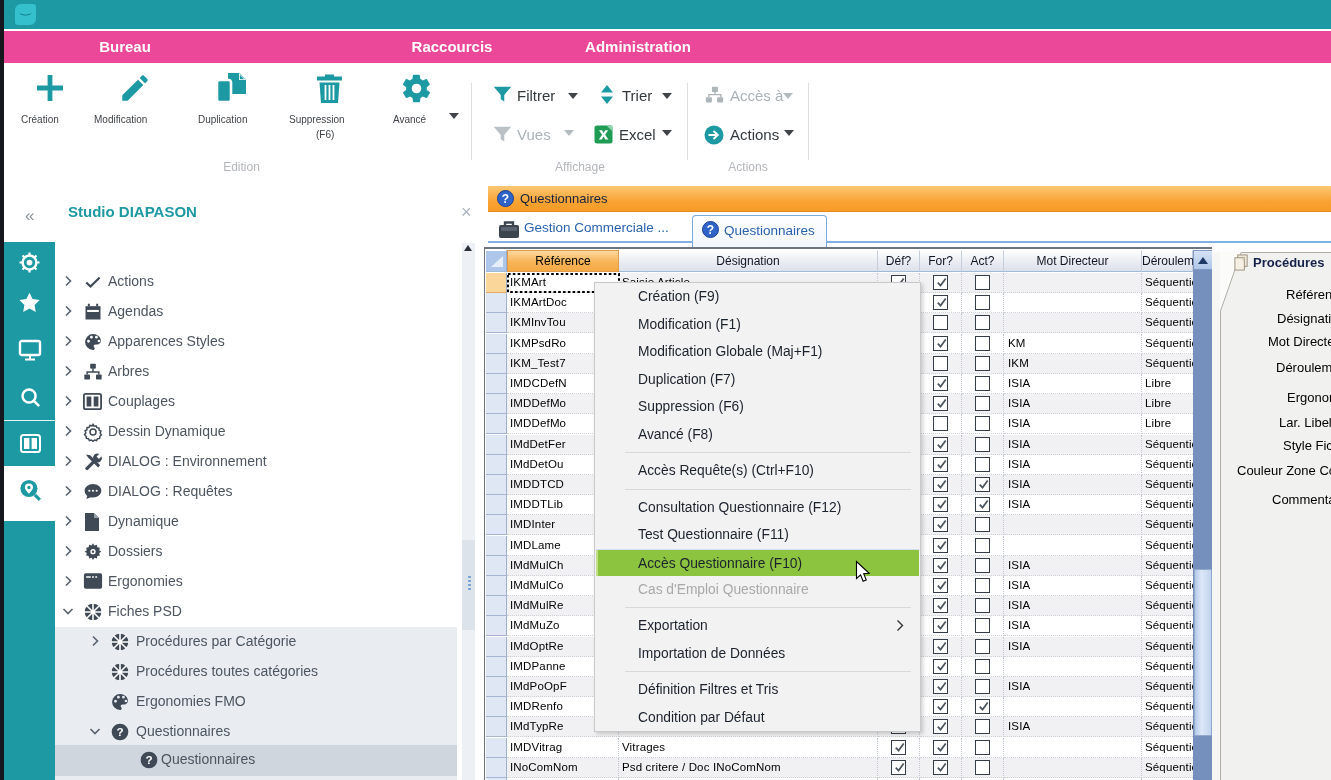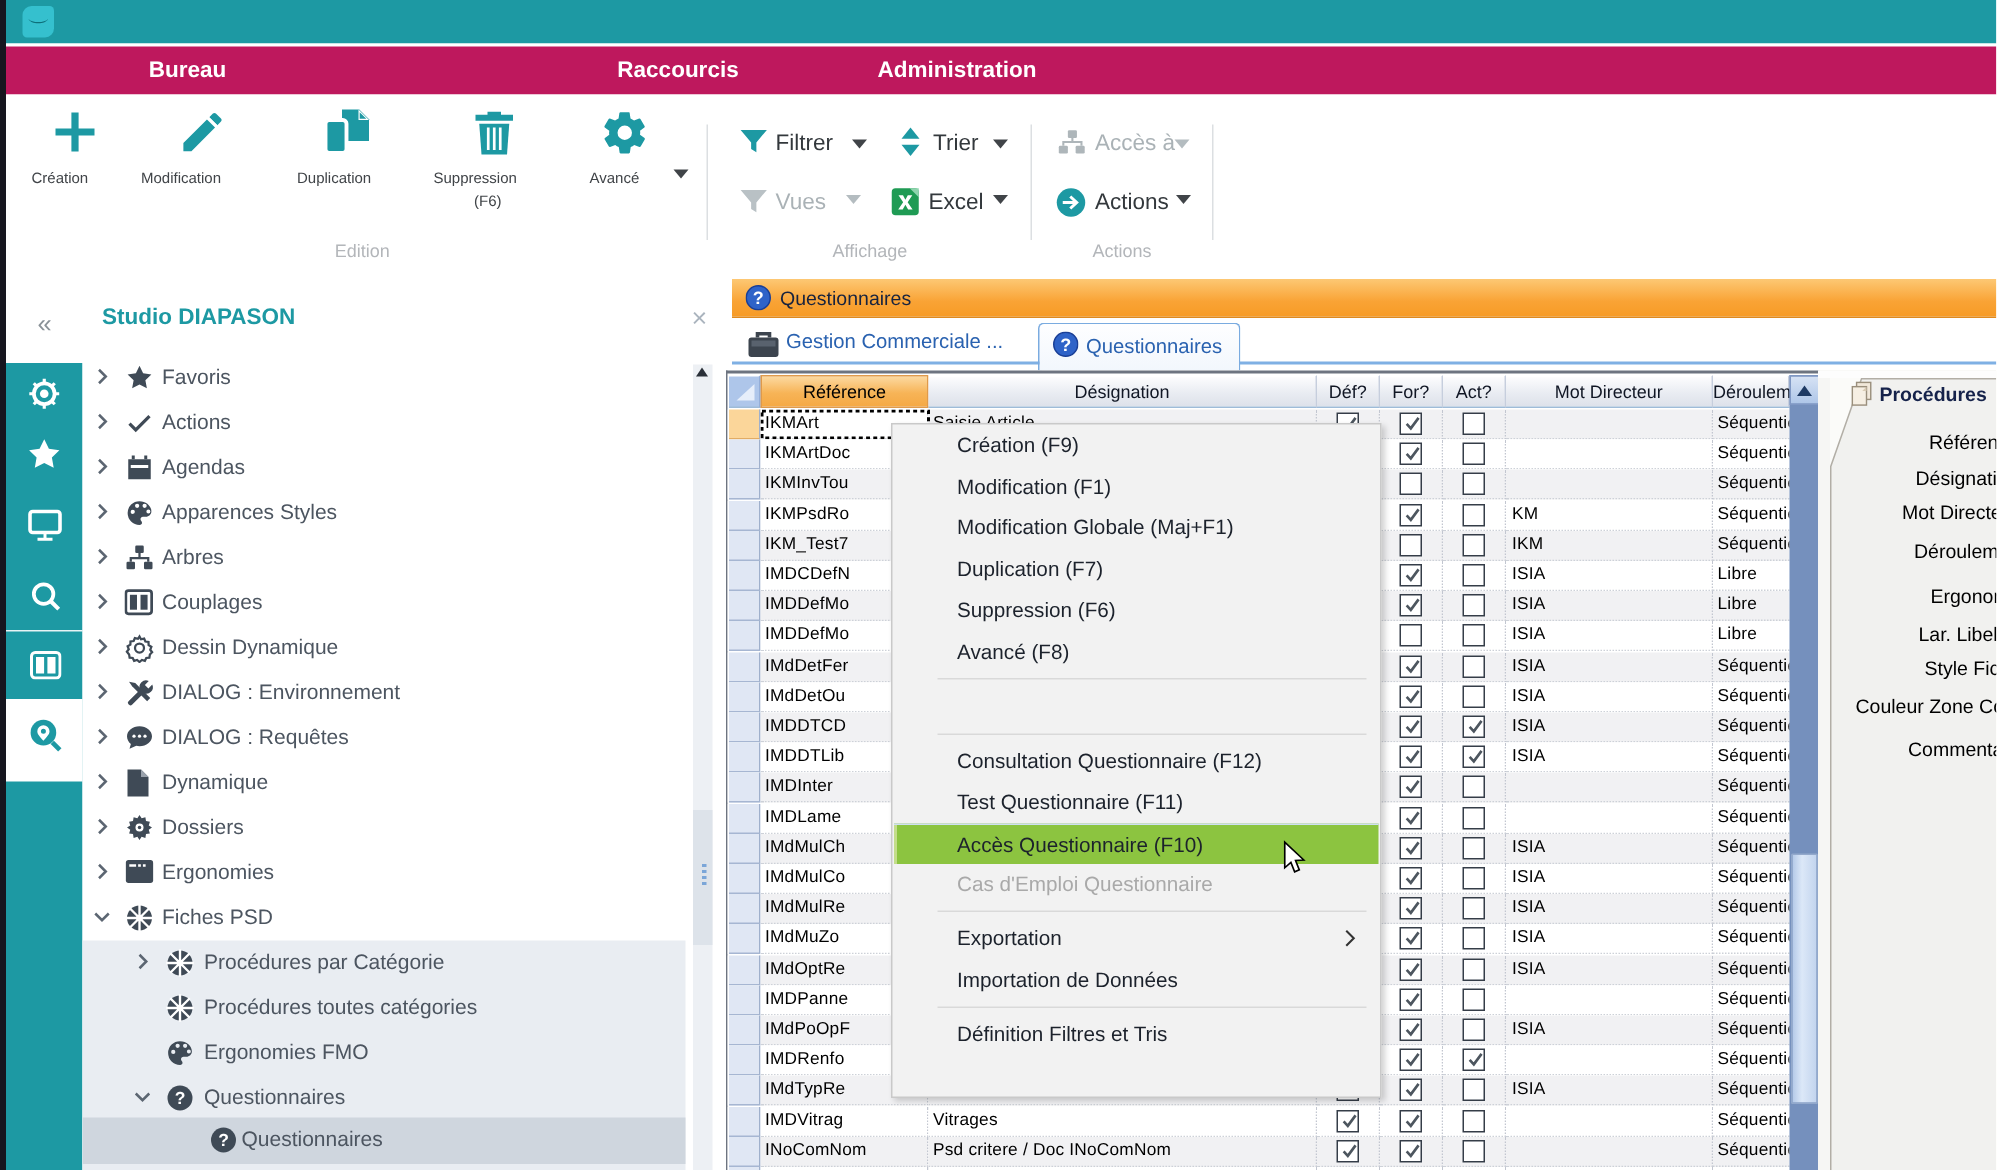--- a/index.html
+++ b/index.html
@@ -4,21 +4,21 @@
 *{margin:0;padding:0;box-sizing:border-box}
 html,body{width:1331px;height:780px;overflow:hidden;background:#fff;
  font-family:"Liberation Sans",sans-serif;}
 .abs{position:absolute}
 #stage{position:relative;width:1331px;height:780px;background:#fff;overflow:hidden}
 
 #edge{position:absolute;left:0;top:0;width:4px;height:780px;background:#16161f}
 #titlebar{position:absolute;left:4px;top:0;width:1327px;height:29px;background:#1d99a3}
 #titlebar .appico{position:absolute;left:11px;top:4px;width:21px;height:21px;border-radius:6px 3px 6px 3px;background:#35c0ce}
 #whiteline{position:absolute;left:4px;top:29px;width:1327px;height:2px;background:#fff}
-#tabbar{position:absolute;left:4px;top:31px;width:1327px;height:32px;background:#be185d}
+#tabbar{position:absolute;left:4px;top:31px;width:1327px;height:32px;background:#ec4899}
 .rtab{position:absolute;top:0;height:32px;line-height:32px;font-size:15px;font-weight:bold;color:#fff;text-align:center}
 #apptab{position:absolute;left:211px;top:0;width:143px;height:32px;background:#fff;border-radius:8px 8px 0 0;
  color:#1d99a3;font-size:15px;font-weight:bold;text-align:center;line-height:33px}
 
 #ribbon{position:absolute;left:4px;top:63px;width:1327px;height:115px;background:#fff}
 .rlabel{position:absolute;font-size:10px;color:#404448;white-space:nowrap}
 .glabel{position:absolute;top:97px;font-size:12px;color:#b3b6ba;white-space:nowrap;text-align:center}
 .vsep{position:absolute;top:20px;width:1px;height:77px;background:#dcdfe2}
 .dar{display:inline-block;width:0;height:0;border-left:5px solid transparent;border-right:5px solid transparent;border-top:6px solid #404448;vertical-align:middle}
 .dar.gray{border-top-color:#b4bcc0}
@@ -192,29 +192,20 @@
         <rect x="11.6" y="4" width="5.4" height="11" fill="#fff"></rect>
       </svg>
  <div class="abs" style="left:0;top:224px;width:51px;height:55px;background:#fff"></div>
  <svg class="abs" style="left:14px;top:236px" width="25" height="25" viewBox="0 0 24 24">
         <circle cx="10.5" cy="10" r="8.2" fill="#1d99a3"></circle>
         <path d="M10.5 5.2a3.9 3.9 0 0 1 3.9 3.9c0 2.2-1.9 3.6-3.9 6.1-2-2.5-3.9-3.9-3.9-6.1a3.9 3.9 0 0 1 3.9-3.9zm0 2.3a1.6 1.6 0 1 0 0 3.2 1.6 1.6 0 0 0 0-3.2z" fill="#fff"></path>
         <path d="M16.2 16.2l4.8 4.8" stroke="#1d99a3" stroke-width="3"></path>
       </svg>
 </div>
 <div id="tree">
- <div class="trow" style="top:0px">
-        <span class="exp"><svg width="14" height="14" viewBox="0 0 14 14">
-            <path d="M5 2.5l4.5 4.5L5 11.5" fill="none" stroke="#5c6672" stroke-width="1.7"></path>
-          </svg></span>
-        <span class="tico"><svg width="20" height="20" viewBox="0 0 24 24" fill="#3f4a56">
-            <path d="M12 2.2l2.9 6 6.6.9-4.8 4.6 1.2 6.5L12 17.1l-5.9 3.1 1.2-6.5L2.5 9.1l6.6-.9z"></path>
-          </svg></span>
-        <span class="tlbl">Favoris</span>
-      </div>
  <div class="trow" style="top:30px">
         <span class="exp"><svg width="14" height="14" viewBox="0 0 14 14">
             <path d="M5 2.5l4.5 4.5L5 11.5" fill="none" stroke="#5c6672" stroke-width="1.7"></path>
           </svg></span>
         <span class="tico"><svg width="20" height="20" viewBox="0 0 24 24">
             <path d="M4 12.5l5 5L20 6.5" fill="none" stroke="#3f4a56" stroke-width="2.6"></path>
           </svg></span>
         <span class="tlbl">Actions</span>
       </div>
  <div class="trow" style="top:60px">
@@ -774,29 +765,31 @@
 </div>
 
 <div id="menu">
  <div class="mi" style="top:0px"><span>Création (F9)</span></div>
  <div class="mi" style="top:27.5px"><span>Modification (F1)</span></div>
  <div class="mi" style="top:55px"><span>Modification Globale (Maj+F1)</span></div>
  <div class="mi" style="top:82.5px"><span>Duplication (F7)</span></div>
  <div class="mi" style="top:110px"><span>Suppression (F6)</span></div>
  <div class="mi" style="top:137.5px"><span>Avancé (F8)</span></div>
  <div class="msep" style="top:169px"></div>
+ <div class="mi" style="top:173.5px"><span>Accès Requête(s) (Ctrl+F10)</span></div>
  <div class="msep" style="top:205.5px"></div>
  <div class="mi" style="top:210.5px"><span>Consultation Questionnaire (F12)</span></div>
  <div class="mi" style="top:238px"><span>Test Questionnaire (F11)</span></div>
  <div class="mi green" style="top:265.5px"><span>Accès Questionnaire (F10)</span></div>
  <div class="mi dis" style="top:292.5px"><span>Cas d'Emploi Questionnaire</span></div>
  <div class="msep" style="top:324px"></div>
  <div class="mi" style="top:328.5px"><span>Exportation</span><svg class="abs" style="left:300px;top:7px" width="8" height="13" viewBox="0 0 8 13">
           <path d="M1.5 1.5L6.5 6.5L1.5 11.5" fill="none" stroke="#333" stroke-width="1.4"></path>
         </svg></div>
  <div class="mi" style="top:356.5px"><span>Importation de Données</span></div>
  <div class="msep" style="top:388px"></div>
  <div class="mi" style="top:392.5px"><span>Définition Filtres et Tris</span></div>
+ <div class="mi" style="top:420.5px"><span>Condition par Défaut</span></div>
 </div>
 <svg class="abs" style="left:855px;top:560px" width="17" height="24" viewBox="0 0 17 24">
       <path d="M1.5 1.5 L1.5 18.5 L5.6 14.9 L8.1 21.2 L11.2 19.9 L8.7 13.7 L14.2 13.3 Z" fill="#fff" stroke="#000" stroke-width="1.1"></path>
     </svg>
 <div id="edge"></div>
 </div>
 </body></html>

